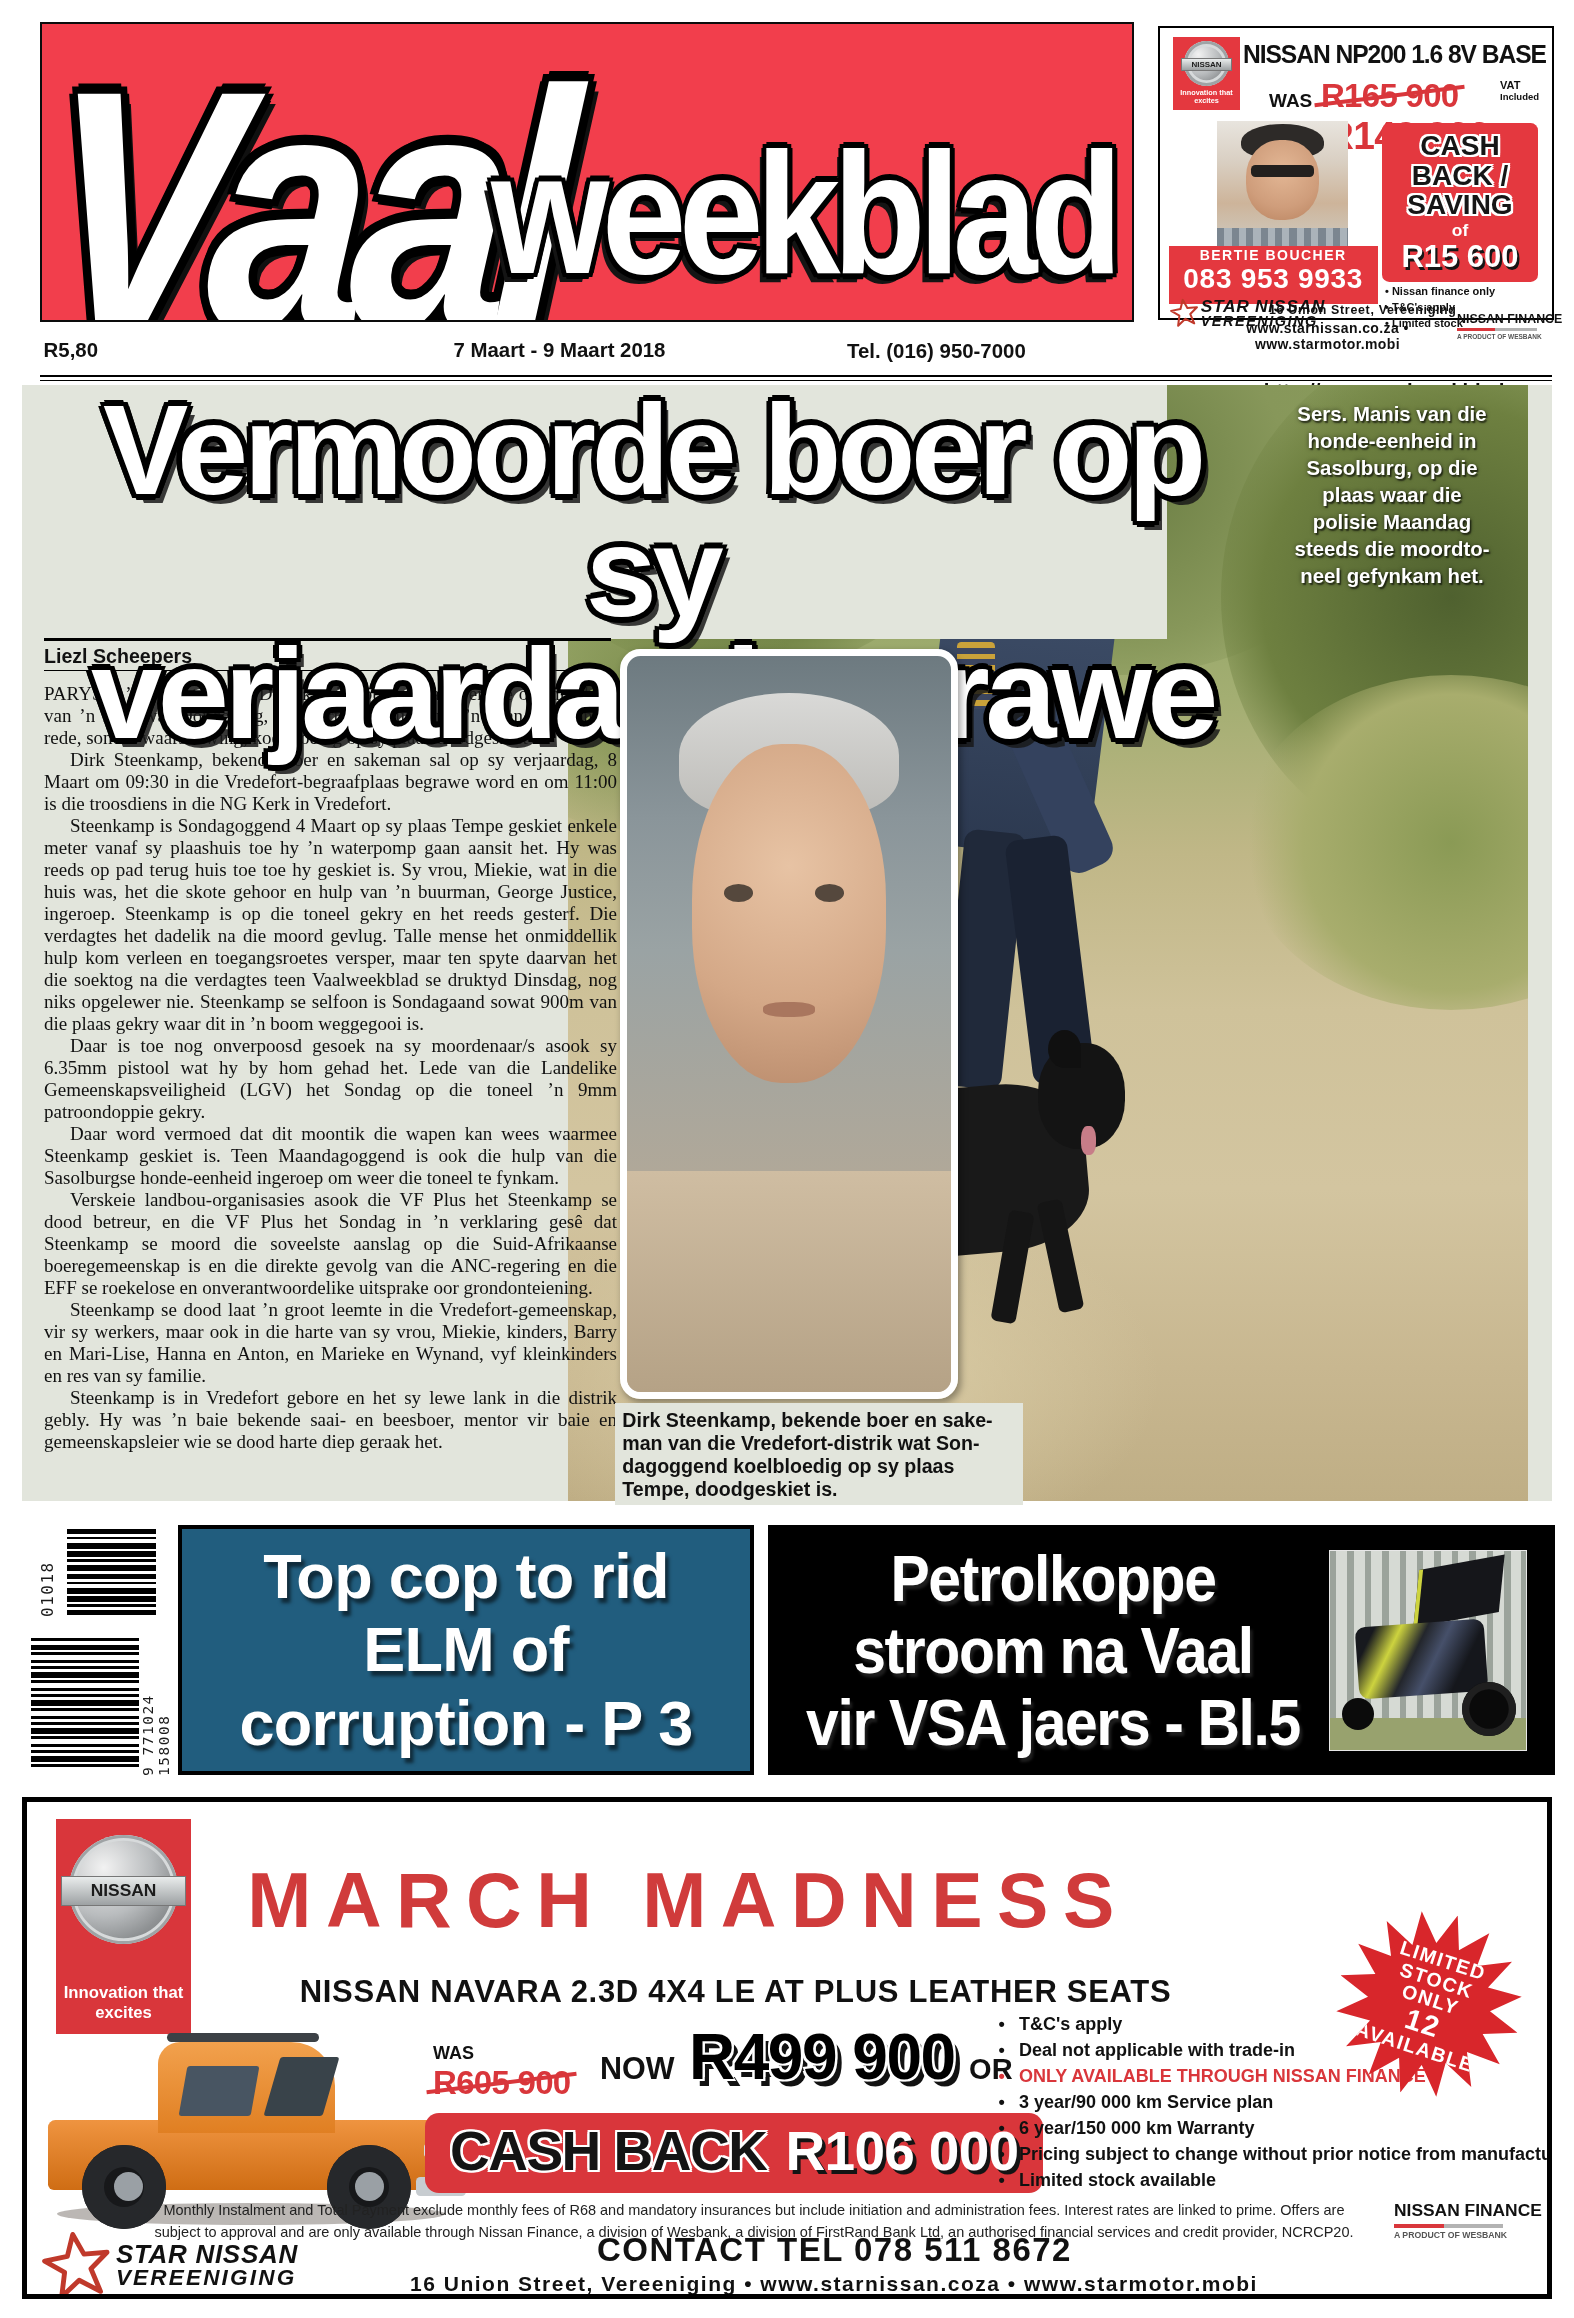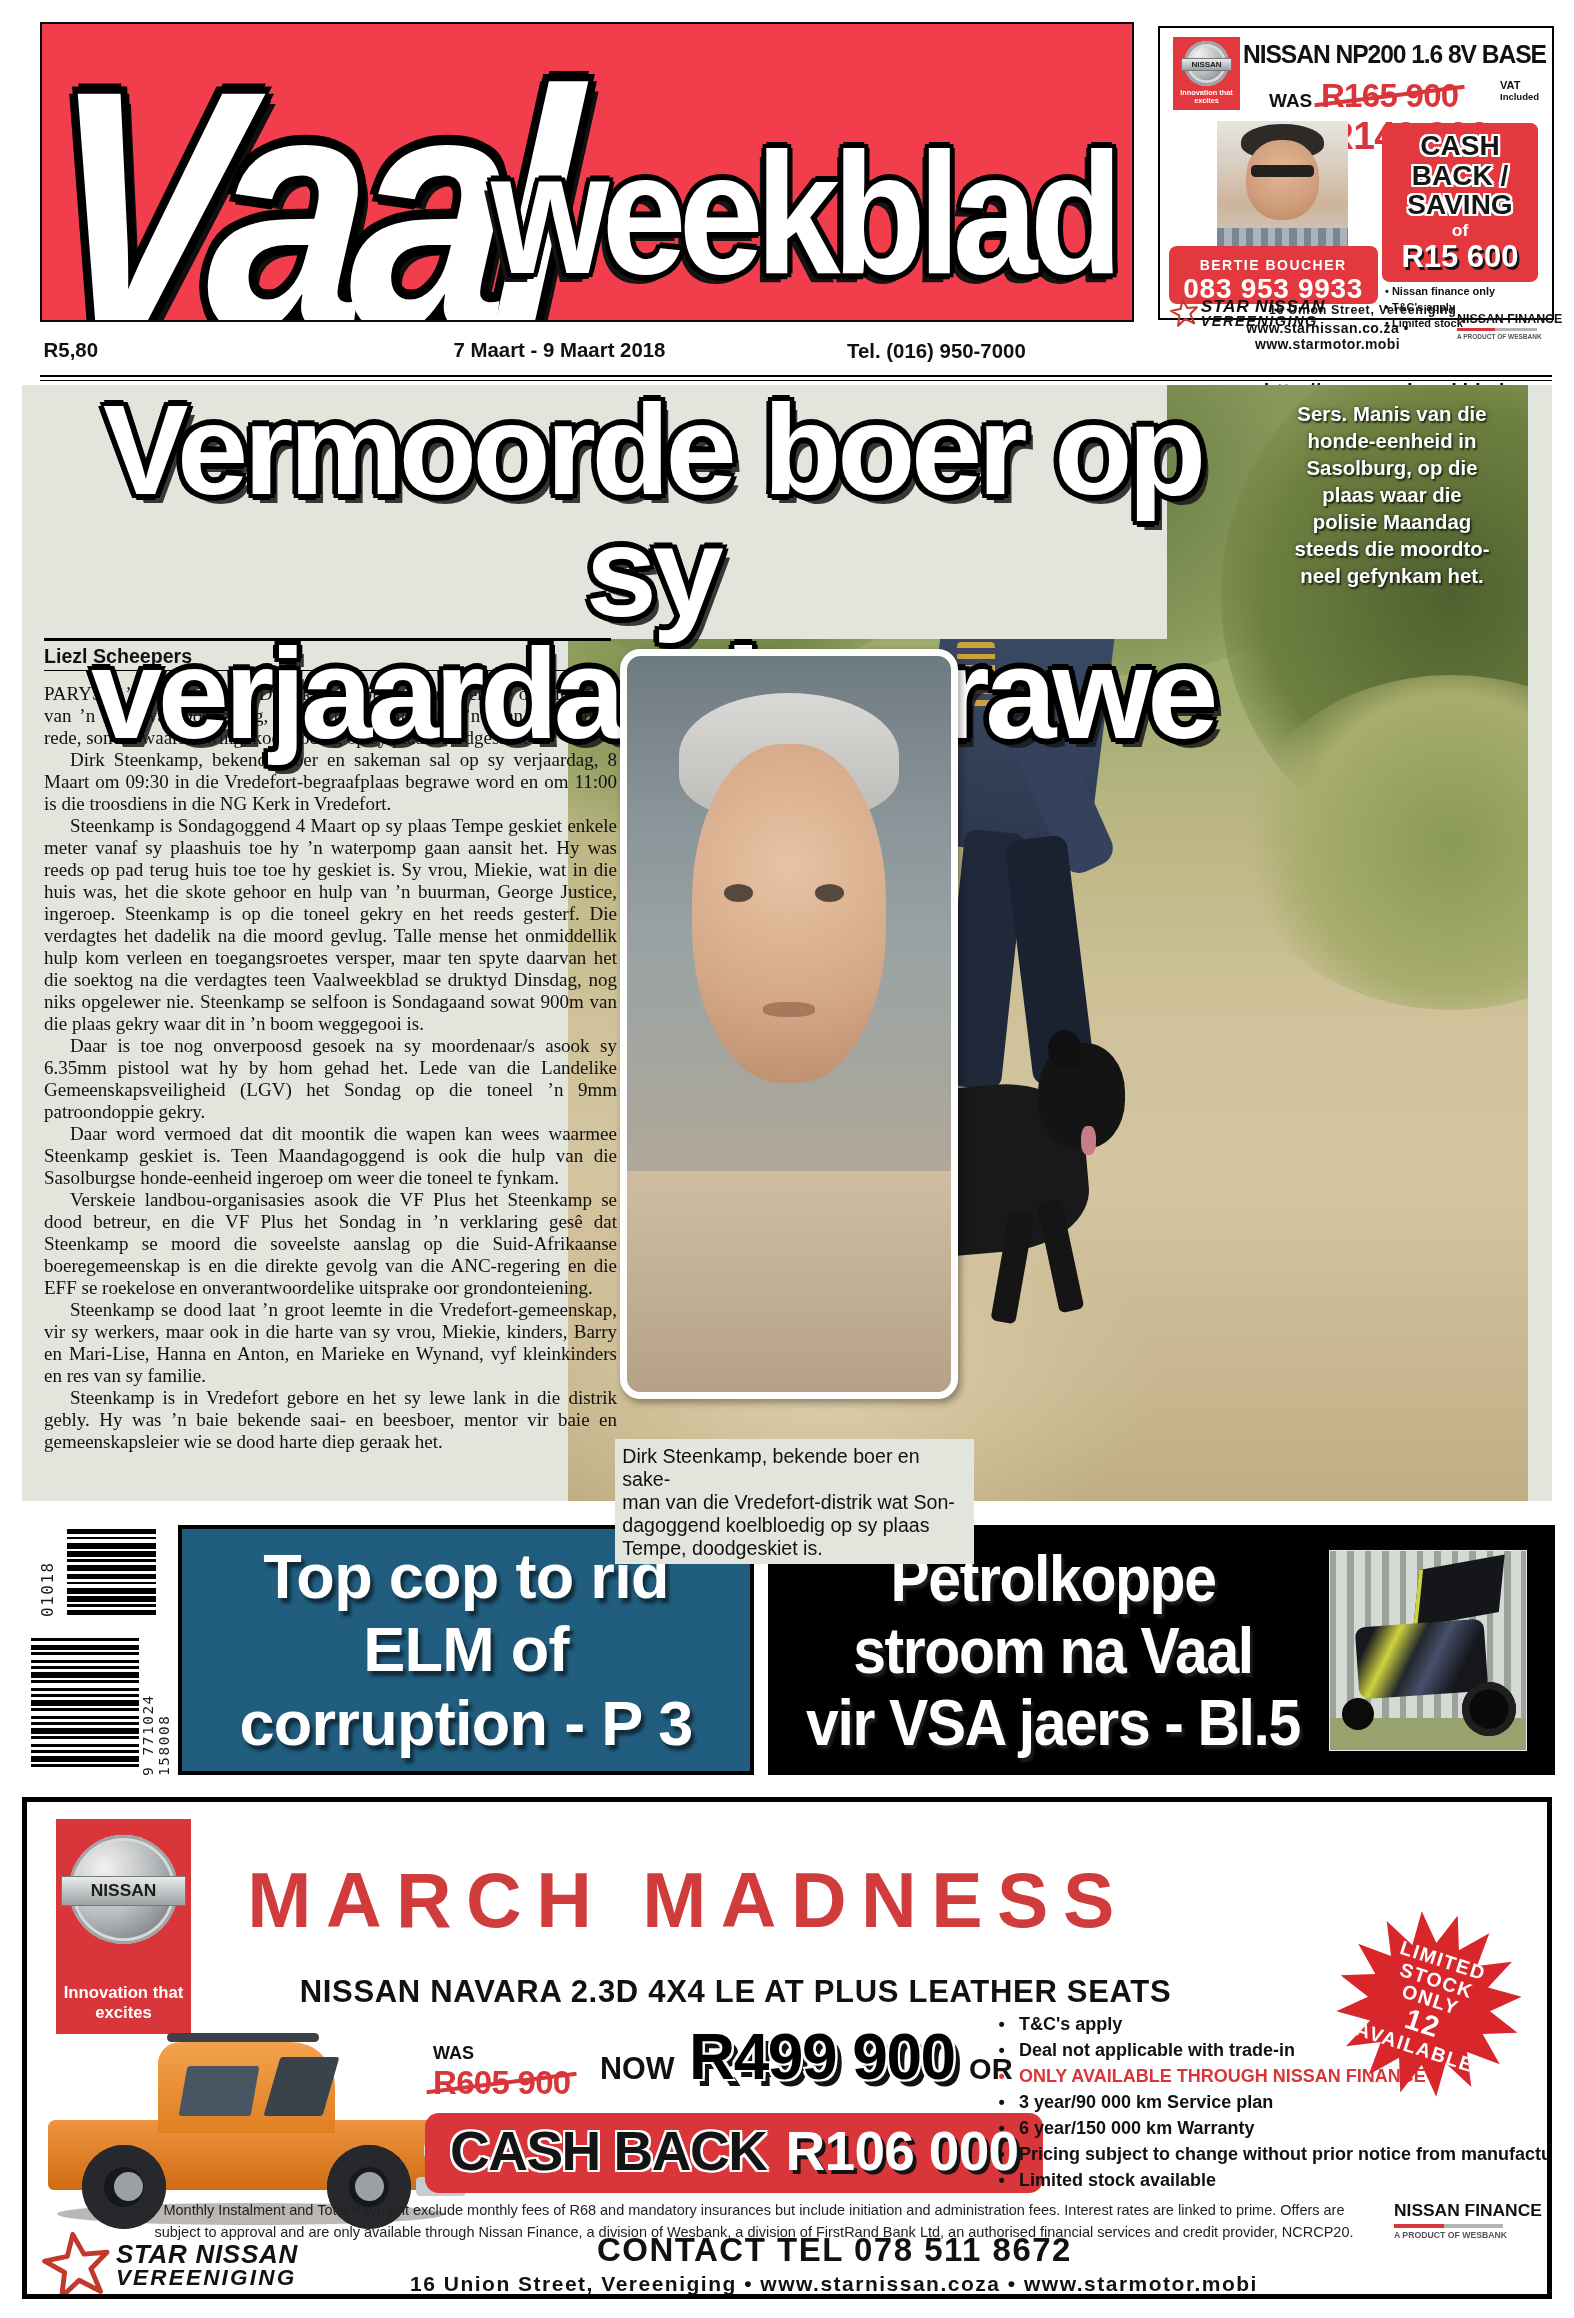--- a/index.html
+++ b/index.html
@@ -47,22 +47,22 @@
   .top-now-price{font-size:39px;font-weight:900;color:#d9363b;letter-spacing:-0.7px;}
   .or-sm{font-size:20.4px;font-weight:900;}
   .bertie{position:absolute;left:57px;top:93px;width:131px;height:137px;overflow:hidden;
       background:linear-gradient(180deg,#e8e4de 0%,#d9cfc2 30%,#cdb49a 60%,#cfd2cd 100%);}
   .bertie .hair{position:absolute;left:18%;top:2%;width:64%;height:26%;background:#2d2a28;border-radius:50% 50% 40% 40%;}
   .bertie .face{position:absolute;left:22%;top:14%;width:56%;height:58%;border-radius:46%;
       background:radial-gradient(circle at 50% 38%,#e3b795,#cf9d7b 60%,#b9835f);}
   .bertie .glasses{position:absolute;left:26%;top:32%;width:48%;height:9%;background:#23201e;border-radius:4.4px;}
   .bertie .shirt{position:absolute;left:0;bottom:0;width:100%;height:22%;
       background:repeating-linear-gradient(90deg,#7b8690 0 7.3px,#aab3ba 7.3px 14.5px);}
-  .name-plate{position:absolute;left:8.7px;top:218px;width:209px;height:58px;background:#e4383f;border-radius:8px;
-      color:#fff;text-align:center;padding-top:11px;box-sizing:border-box;}
+  .name-plate{position:absolute;left:8.7px;top:218px;width:209px;height:58px;background:#e4383f;border-radius:0;
+      color:#fff;text-align:center;padding-top:1px;box-sizing:border-box;}
   .name-plate .nm{font-size:14px;font-weight:900;letter-spacing:1.5px;}
   .name-plate .ph{font-size:28px;font-weight:900;letter-spacing:0.7px;}
   .cash-box{position:absolute;left:222px;top:95px;width:156px;height:159px;background:#e4383f;border-radius:7.3px;
       display:flex;flex-direction:column;align-items:center;justify-content:center;gap:0;}
   .cash-dark{font-size:28px;font-weight:900;color:#161616;line-height:1.06;
       text-shadow:-2.2px -2.2px 0 #fff,2.2px -2.2px 0 #fff,-2.2px 2.2px 0 #fff,2.2px 2.2px 0 #fff,-2.2px 0 0 #fff,2.2px 0 0 #fff,0 -2.2px 0 #fff,0 2.2px 0 #fff;}
   .cash-of{font-size:17.4px;font-weight:900;color:#fff;line-height:1.15;}
   .cash-amount{font-size:31px;font-weight:900;color:#fff;line-height:1.1;text-shadow:2.2px 2.9px 0 #161616;}
   .top-terms{position:absolute;left:225px;top:256px;font-size:11px;font-weight:700;line-height:1.45;}
   .star-logo-sm{position:absolute;left:10.2px;top:270px;display:flex;align-items:flex-start;gap:1.5px;}
@@ -134,22 +134,22 @@
       box-shadow:2.2px 3.6px 7.3px rgba(0,0,0,0.35);
       background:linear-gradient(180deg,#6d7a80 0%,#8a959a 22%,#9aa3a4 40%,#b0a899 70%,#c4b59e 100%);}
   .inset .hair{position:absolute;left:16%;top:5%;width:68%;height:17%;border-radius:50% 50% 34% 34%;
       background:linear-gradient(180deg,#d9d9d7,#bdbcb8);}
   .inset .face{position:absolute;left:20%;top:12%;width:60%;height:46%;border-radius:46%;
       background:radial-gradient(circle at 50% 36%,#e7c3a4,#d4a887 58%,#ba8c6d);}
   .inset .eye{position:absolute;width:9%;height:2.4%;background:#55483d;border-radius:50%;top:31%;}
   .inset .mouth{position:absolute;left:42%;top:47%;width:16%;height:2%;background:#a9765e;border-radius:40%;}
   .inset .shirt{position:absolute;left:0;bottom:0;width:100%;height:30%;
       background:linear-gradient(180deg,#cfbda2,#b5a286);}
-  .inset-caption{position:absolute;left:593px;top:1018px;width:359px;z-index:5;background:#e2e5dc;
-      padding:5.8px 4.4px 4.4px 7.3px;box-sizing:border-box;font-size:19.6px;font-weight:400;line-height:23px;margin-top:36px;}
+  .inset-caption{position:absolute;left:593px;top:1018px;width:408px;z-index:5;background:#e2e5dc;
+      padding:5.8px 4.4px 4.4px 7.3px;box-sizing:border-box;font-size:19.6px;font-weight:700;line-height:23px;}
 
   
   .teaser-row{position:absolute;left:0;top:1523px;width:1574px;height:252px;}
   .barcode-digits{position:absolute;font-family:"DejaVu Sans Mono",monospace;color:#1a1a1a;
       writing-mode:vertical-rl;transform:rotate(180deg);letter-spacing:1.5px;}
   .bc1-digits{left:38px;top:7.3px;height:87px;font-size:16px;}
   .bc1-bars{position:absolute;left:67px;top:5.8px;width:89px;height:86px;
       background:repeating-linear-gradient(180deg,#000 0 5.1px,#fff 5.1px 8px,#000 8px 10.2px,#fff 10.2px 14px,#000 14px 19.6px,#fff 19.6px 22.5px);}
   .bc2-bars{position:absolute;left:30.5px;top:115px;width:108px;height:129px;
       background:repeating-linear-gradient(180deg,#000 0 2.9px,#fff 2.9px 6.5px,#000 6.5px 11.6px,#fff 11.6px 14.5px,#000 14.5px 16.7px,#fff 16.7px 22.5px,#000 22.5px 25px,#fff 25px 28px);}

